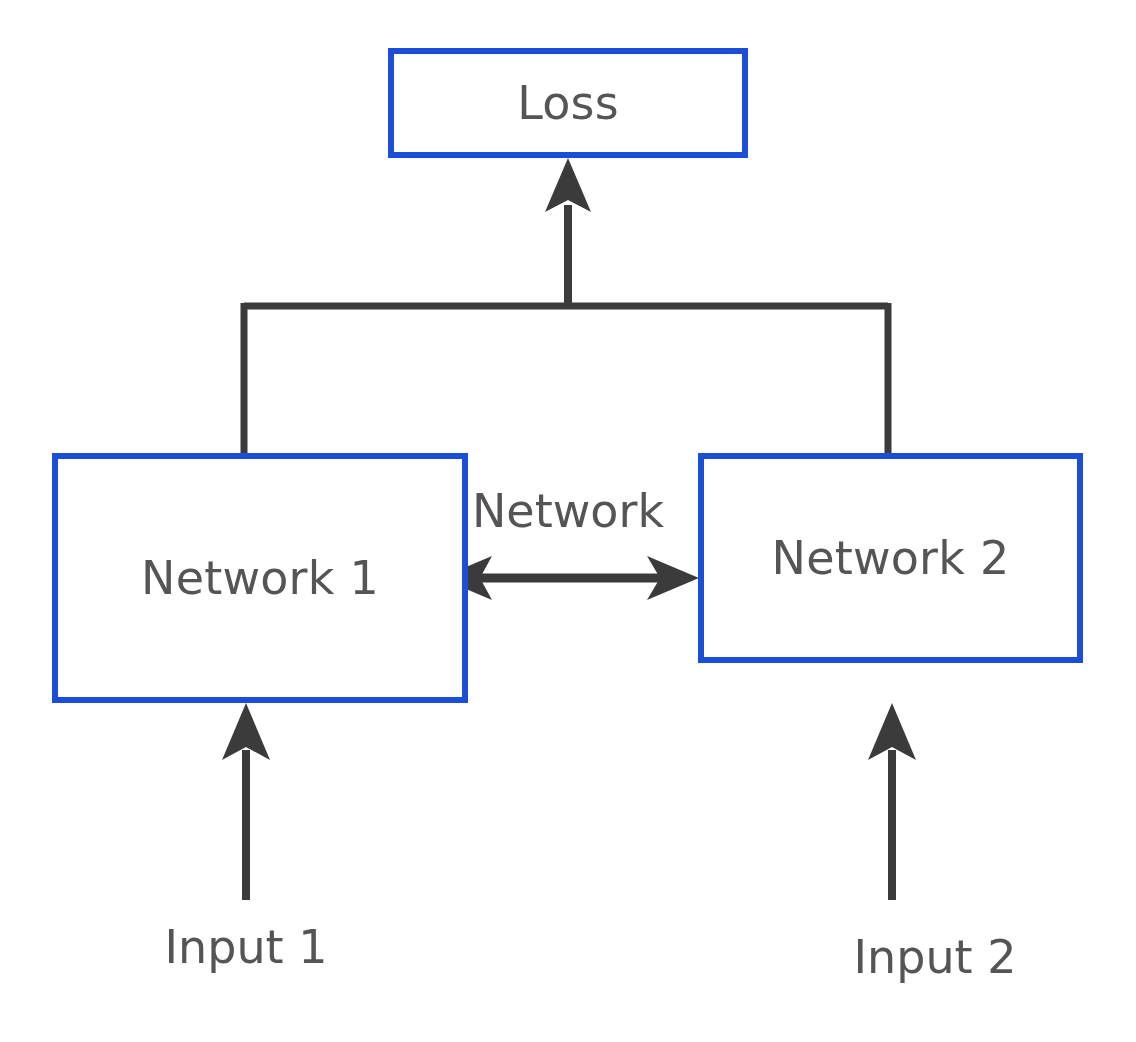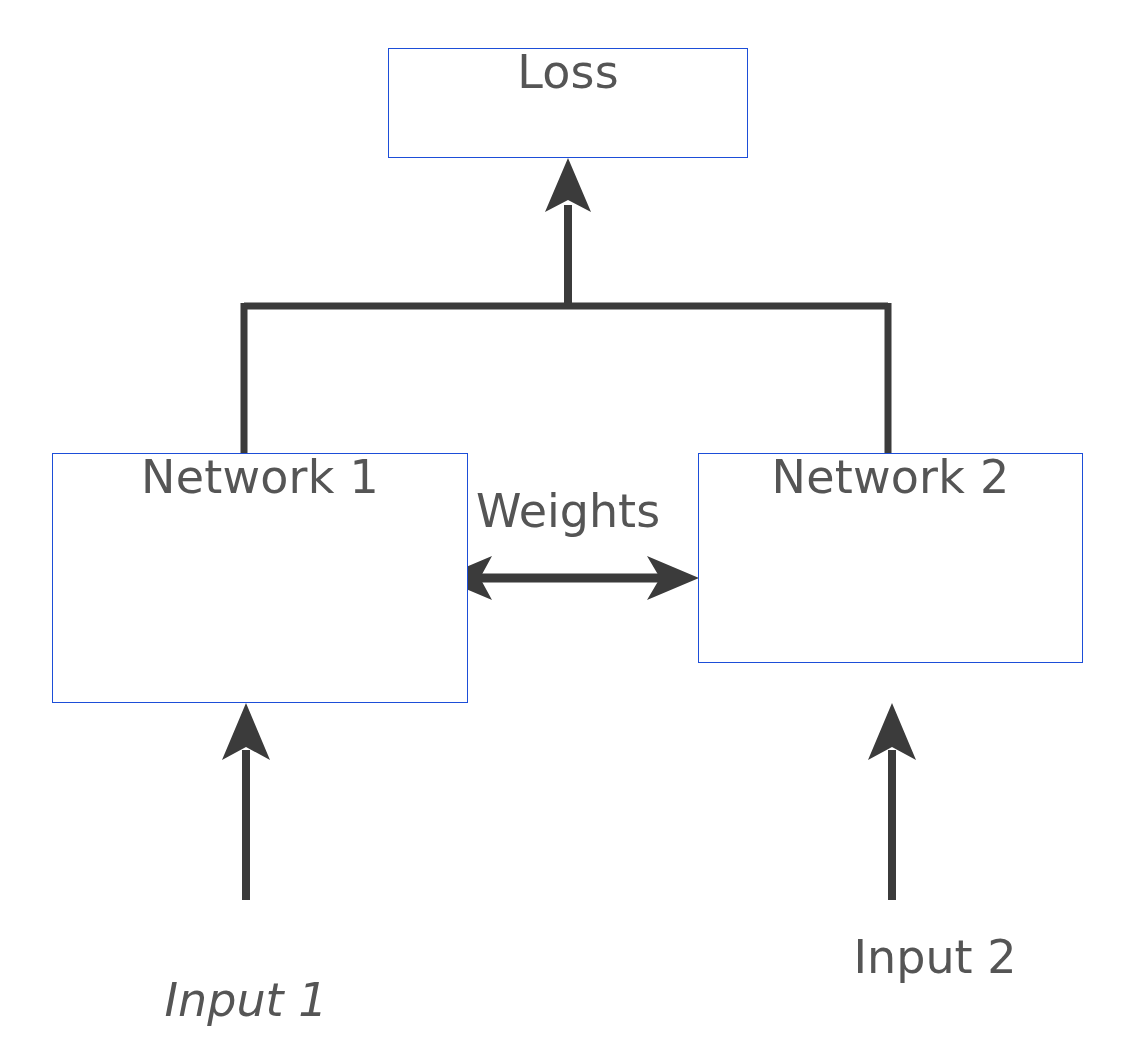--- a/index.html
+++ b/index.html
@@ -21,23 +21,23 @@
     position: absolute;
     left: 0;
     top: 0;
     width: 1136px;
     height: 1042px;
   }
   .node-box {
     position: absolute;
     box-sizing: border-box;
     background: #ffffff;
-    border: 1px solid #1d4ed8;
+    border: 6px solid #1d4ed8;
     display: flex;
-    align-items: flex-start;
+    align-items: center;
     justify-content: center;
     z-index: 3;
   }
   .node-label {
     color: #555555;
     font-size: 46px;
     font-weight: 400;
     letter-spacing: 0.2px;
     line-height: 1;
     white-space: nowrap;
@@ -49,21 +49,21 @@
     font-weight: 400;
     line-height: 1;
     white-space: nowrap;
     text-align: center;
     z-index: 4;
   }
   #box-loss       { left: 388px; top: 48px;  width: 360px; height: 110px; }
   #box-network-1  { left: 52px;  top: 453px; width: 416px; height: 250px; }
   #box-network-2  { left: 698px; top: 453px; width: 385px; height: 210px; }
   #label-weights  { left: 418px; top: 488px; width: 300px; }
-  #label-input-1  { left: 96px;  top: 977px; width: 300px; font-style: italic; }
+  #label-input-1  { left: 96px;  top: 924px; width: 300px; }
   #label-input-2  { left: 785px; top: 934px; width: 300px; }
 </style>
 </head>
 <body>
 
 <div id="canvas">
 
   <svg id="wiring" viewBox="0 0 1136 1042" xmlns="http://www.w3.org/2000/svg">
     <g fill="#3b3b3b" stroke="#3b3b3b" stroke-width="7" stroke-linecap="butt">
 
@@ -99,19 +99,19 @@
   </div>
 
   <div class="node-box" id="box-network-1">
     <span class="node-label">Network 1</span>
   </div>
 
   <div class="node-box" id="box-network-2">
     <span class="node-label">Network 2</span>
   </div>
 
-  <div class="free-label" id="label-weights">Weights</div>
+  <div class="free-label" id="label-weights">Network</div>
 
   <div class="free-label" id="label-input-1">Input 1</div>
 
   <div class="free-label" id="label-input-2">Input 2</div>
 
 </div>
 
 </body></html>

